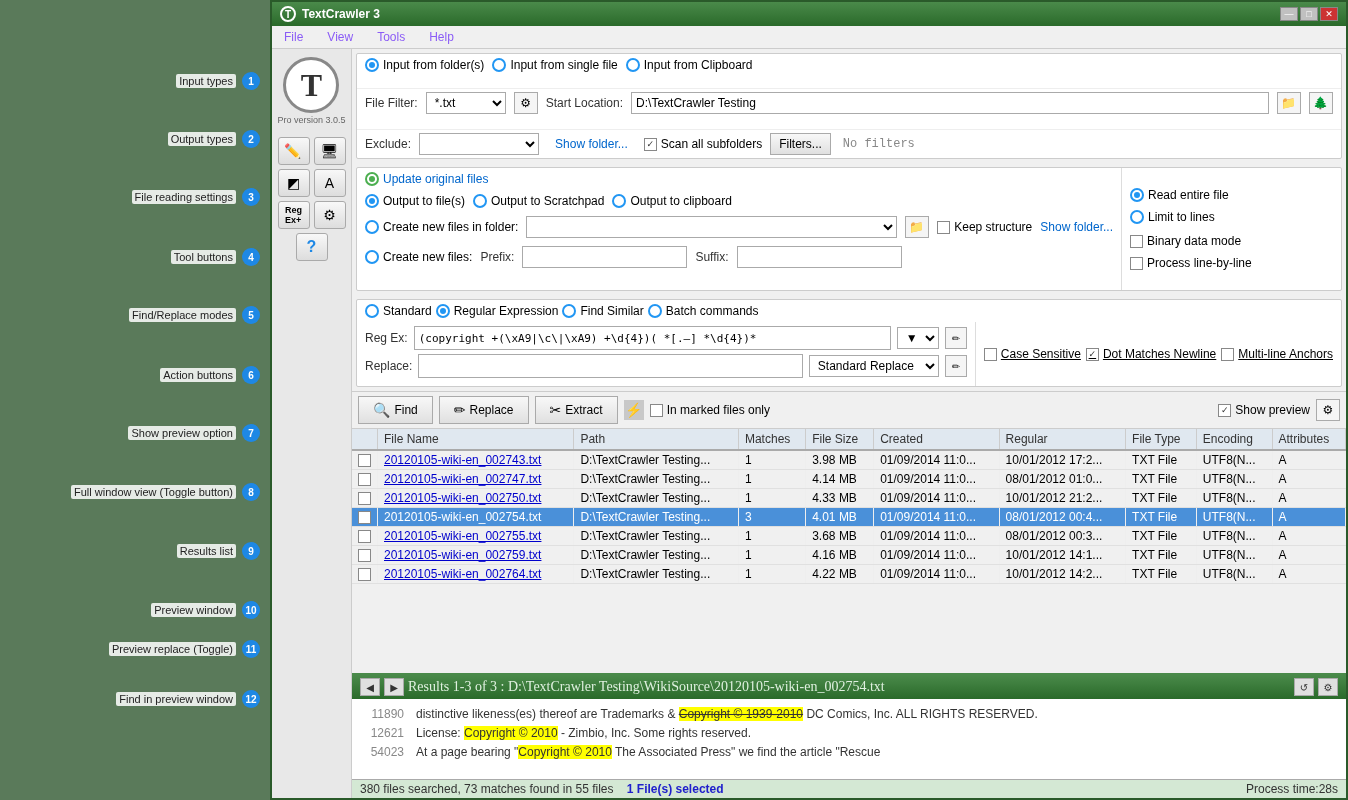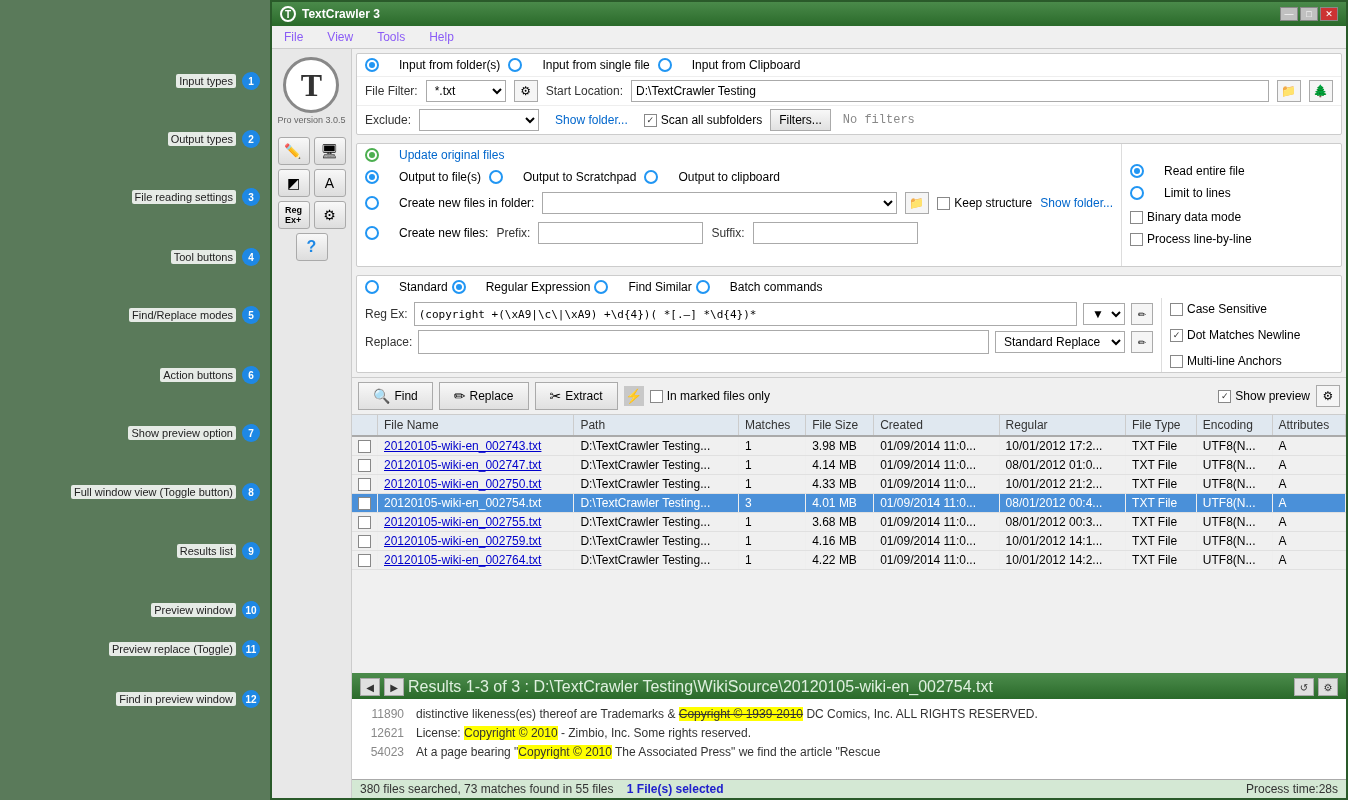--- a/index.html
+++ b/index.html
@@ -36,28 +36,28 @@
     .toolbar-btn { width: 32px; height: 28px; background: linear-gradient(to bottom, #f8f8f8, #ddd); border: 1px solid #aaa; border-radius: 3px; cursor: pointer; display: flex; align-items: center; justify-content: center; font-size: 14px; }
     
     
     .main-right { flex: 1; display: flex; flex-direction: column; overflow: hidden; }
     
     
     .section { background: white; border: 1px solid #ccc; margin: 4px; border-radius: 2px; }
     .section-row { display: flex; align-items: center; padding: 4px 8px; gap: 8px; flex-wrap: wrap; }
     
     
-    .radio-btn { display: flex; align-items: center; gap: 20px; cursor: pointer; }
+    .radio-btn { display: flex; align-items: center; gap: 4px; cursor: pointer; }
     .radio-circle { width: 14px; height: 14px; border-radius: 50%; border: 2px solid #2196F3; background: white; display: flex; align-items: center; justify-content: center; }
     .radio-circle.checked::after { content: ''; width: 6px; height: 6px; border-radius: 50%; background: #2196F3; }
     .radio-circle.checked-green { border-color: #4CAF50; }
     .radio-circle.checked-green::after { background: #4CAF50; }
     
     
-    .file-filter-row { display: flex; align-items: center; padding: 3px 8px; gap: 8px; border-top: 1px solid #eee; }
+    .file-filter-row { display: flex; align-items: center; padding: 3px 8px; gap: 8px; border-top: 1px solid #eee; margin-top: 12px; }
     .label { color: #333; white-space: nowrap; }
     .input-select { height: 22px; border: 1px solid #aaa; padding: 1px 4px; background: white; min-width: 80px; }
     .folder-icon-btn { width: 24px; height: 22px; border: 1px solid #aaa; background: #f5f5f5; cursor: pointer; display: flex; align-items: center; justify-content: center; }
     .location-input { flex: 1; height: 22px; border: 1px solid #aaa; padding: 1px 4px; background: white; }
     .btn-small { padding: 2px 8px; border: 1px solid #aaa; background: linear-gradient(to bottom, #f8f8f8, #e0e0e0); cursor: pointer; height: 22px; white-space: nowrap; }
     
     
     .check-box { display: flex; align-items: center; gap: 4px; cursor: pointer; }
     .check-square { width: 13px; height: 13px; border: 1px solid #888; background: white; display: flex; align-items: center; justify-content: center; font-size: 9px; }
     .check-square.checked { color: #333; }
@@ -83,21 +83,21 @@
     th { padding: 3px 6px; text-align: left; border-bottom: 2px solid #aaa; border-right: 1px solid #ccc; font-weight: normal; color: #333; white-space: nowrap; cursor: pointer; }
     td { padding: 2px 6px; border-bottom: 1px solid #e0e0e0; border-right: 1px solid #eee; white-space: nowrap; overflow: hidden; text-overflow: ellipsis; max-width: 200px; }
     tr.selected { background: #4a90d9; color: white; }
     tr.selected td { color: white; }
     .row-check { width: 13px; height: 13px; border: 1px solid #888; background: white; }
     
     
     .preview-section { border-top: 2px solid #4a8a4a; background: white; }
     .preview-header { background: linear-gradient(to bottom, #4a8a4a, #2a6a2a); color: white; padding: 3px 8px; display: flex; align-items: center; gap: 4px; }
     .preview-nav-btn { width: 20px; height: 18px; background: #e0e0e0; border: 1px solid #aaa; cursor: pointer; display: flex; align-items: center; justify-content: center; color: #333; font-size: 10px; }
-    .preview-path { flex: 1; font-size: 16px; color: #dff0df; }
+    .preview-path { flex: 1; font-size: 14px; color: #dff0df; font-family: Liberation Serif, serif; }
     .preview-content { padding: 6px 12px; min-height: 80px; font-family: monospace; font-size: 11px; line-height: 1.6; }
     .preview-line { display: flex; gap: 12px; }
     .line-num { color: #888; min-width: 40px; text-align: right; }
     .line-text { color: #333; }
     .highlight-yellow { background: yellow; color: #333; }
     .highlight-strike { background: yellow; color: #333; text-decoration: line-through; }
     
     
     .status-bar { background: #d4e8d4; border-top: 1px solid #aaa; padding: 2px 8px; display: flex; justify-content: space-between; font-size: 11px; color: #333; }
     .status-highlight { color: #2020cc; font-weight: bold; }
@@ -107,21 +107,21 @@
     .results-table-wrapper::-webkit-scrollbar-track { background: #f0f0f0; }
     .results-table-wrapper::-webkit-scrollbar-thumb { background: #aaa; border: 2px solid #f0f0f0; }
     
     
     .output-options-row { display: flex; }
     .output-left { flex: 1; }
     .output-right { min-width: 220px; padding: 20px 8px; display: flex; flex-direction: column; gap: 4px; border-left: 1px solid #ddd; }
     
     .regex-options-row { display: flex; }
     .regex-left { flex: 1; padding: 4px 8px; }
-    .regex-right { min-width: 180px; padding: 4px 8px; display: flex; flex-direction: column; gap: 12px; border-left: 1px solid #ddd; }
+    .regex-right { min-width: 180px; padding: 4px 8px; display: flex; gap: 5px; border-left: 1px solid #ddd; text-decoration: underline; }
 
     
     .ann-item { position: absolute; display: flex; align-items: center; gap: 6px; }
     .ann-label { font-size: 11px; color: #222; background: rgba(255,255,255,0.85); padding: 1px 3px; border-radius: 2px; white-space: nowrap; }
     .ann-badge { width: 18px; height: 18px; border-radius: 50%; background: #1e88e5; color: white; font-size: 10px; font-weight: bold; display: flex; align-items: center; justify-content: center; flex-shrink: 0; }
   </style>
 </head>
 <body>
 
 <div class="outer-wrapper">

